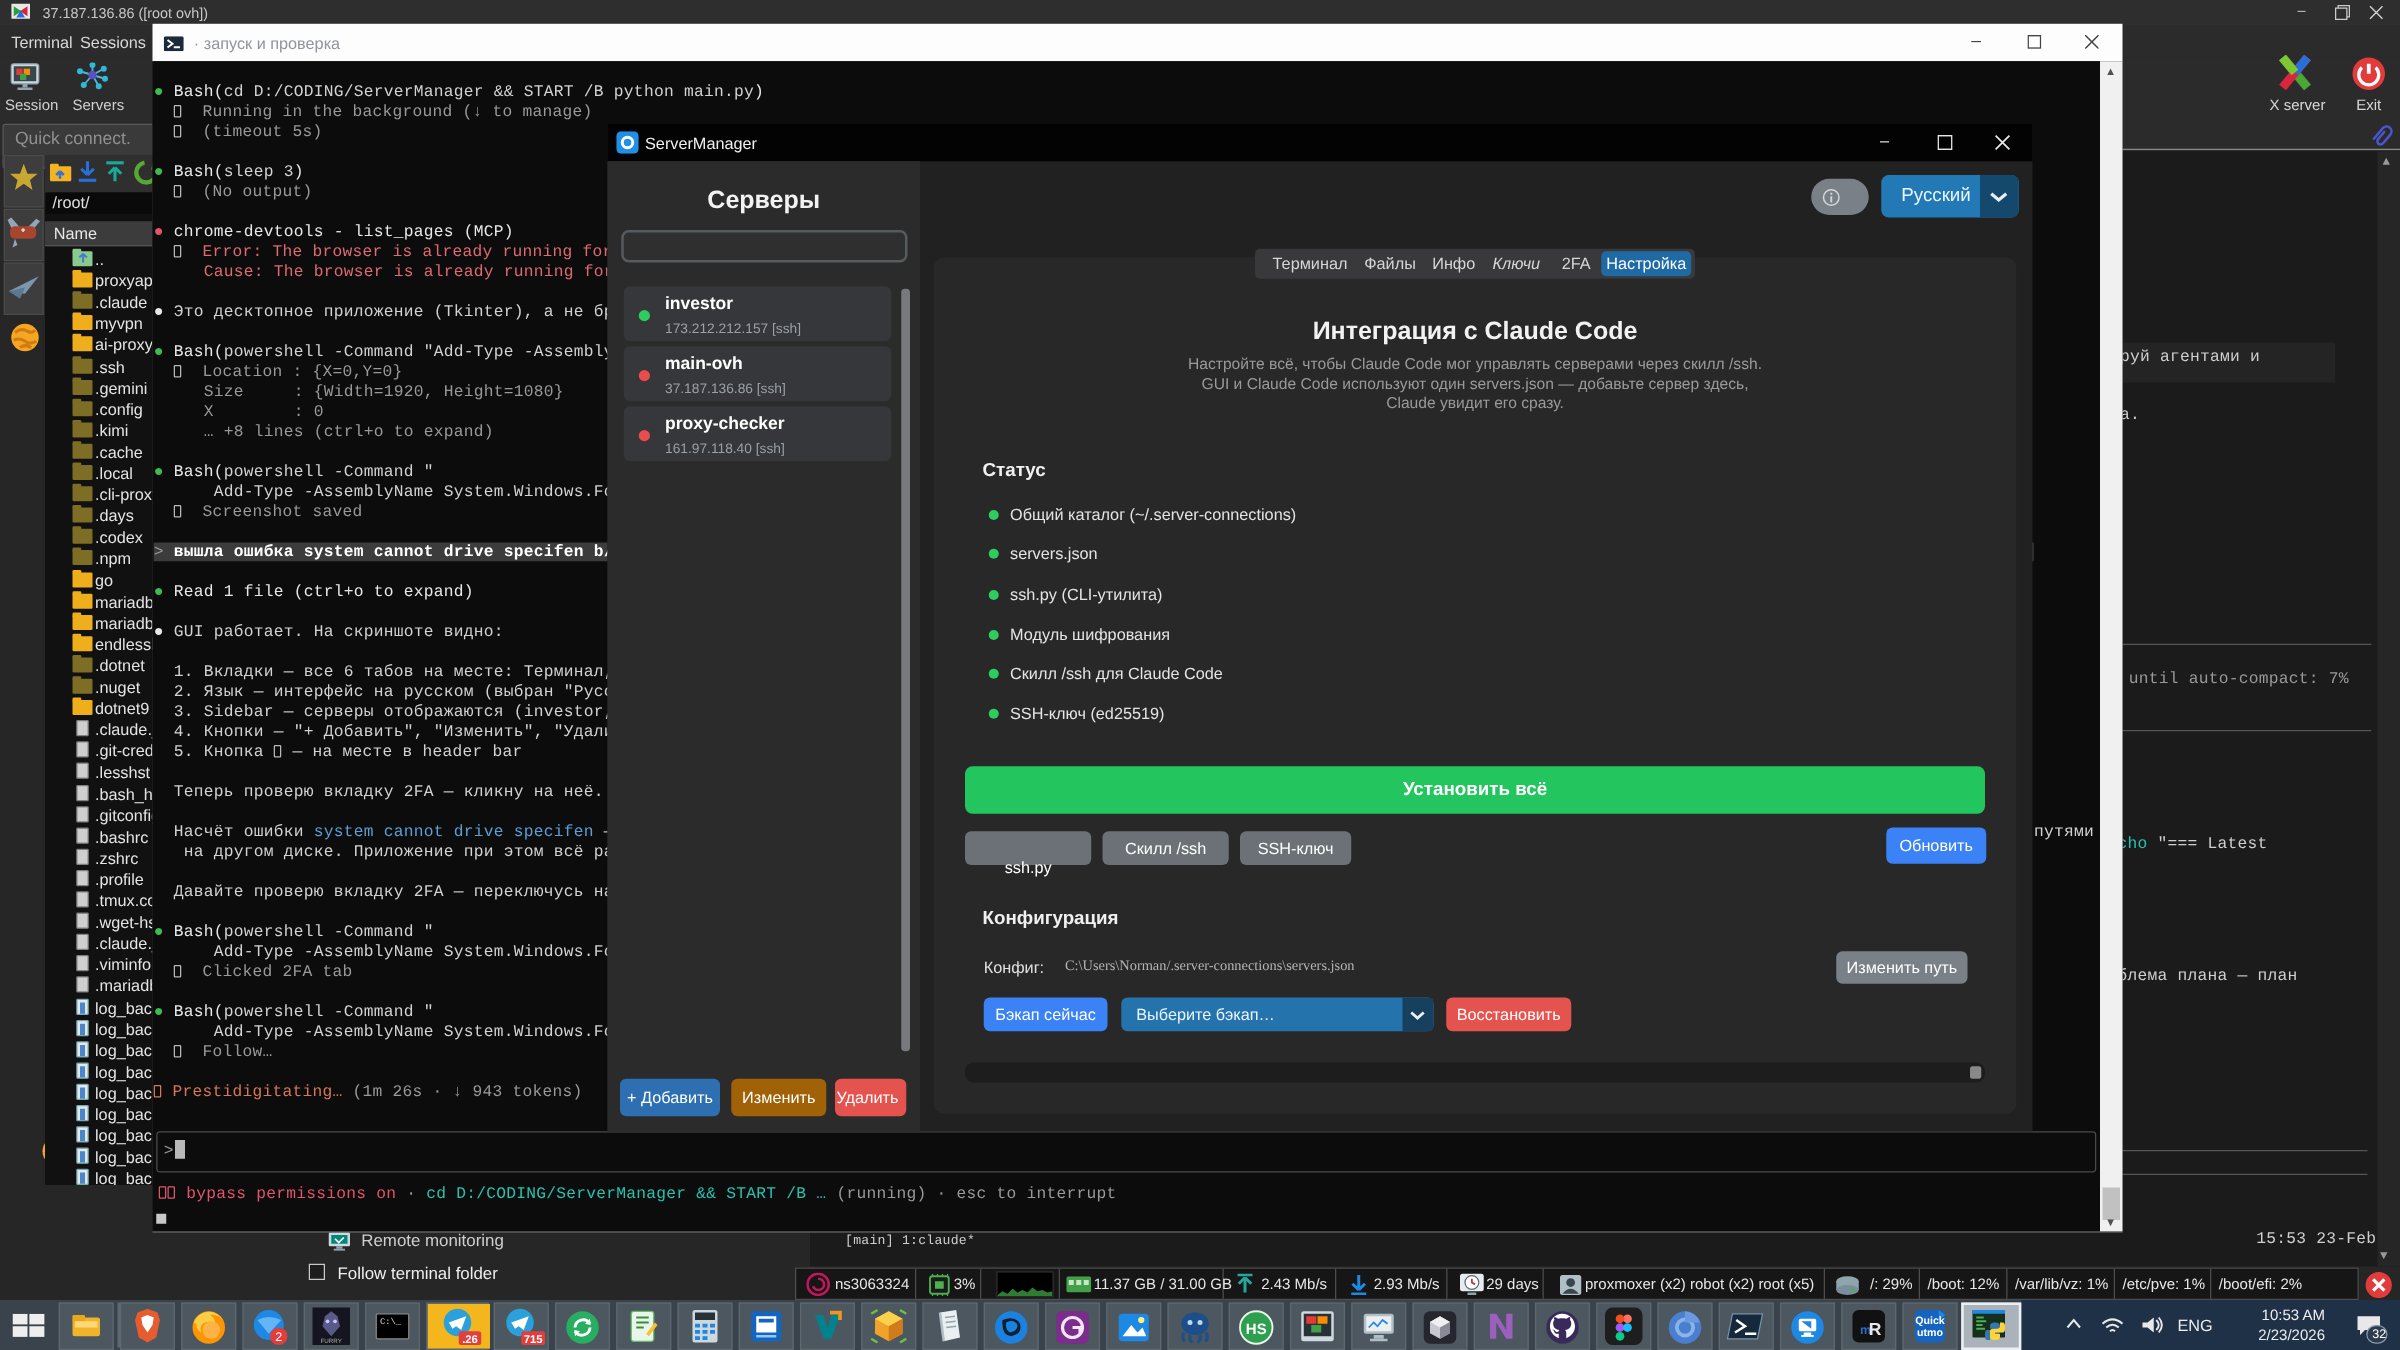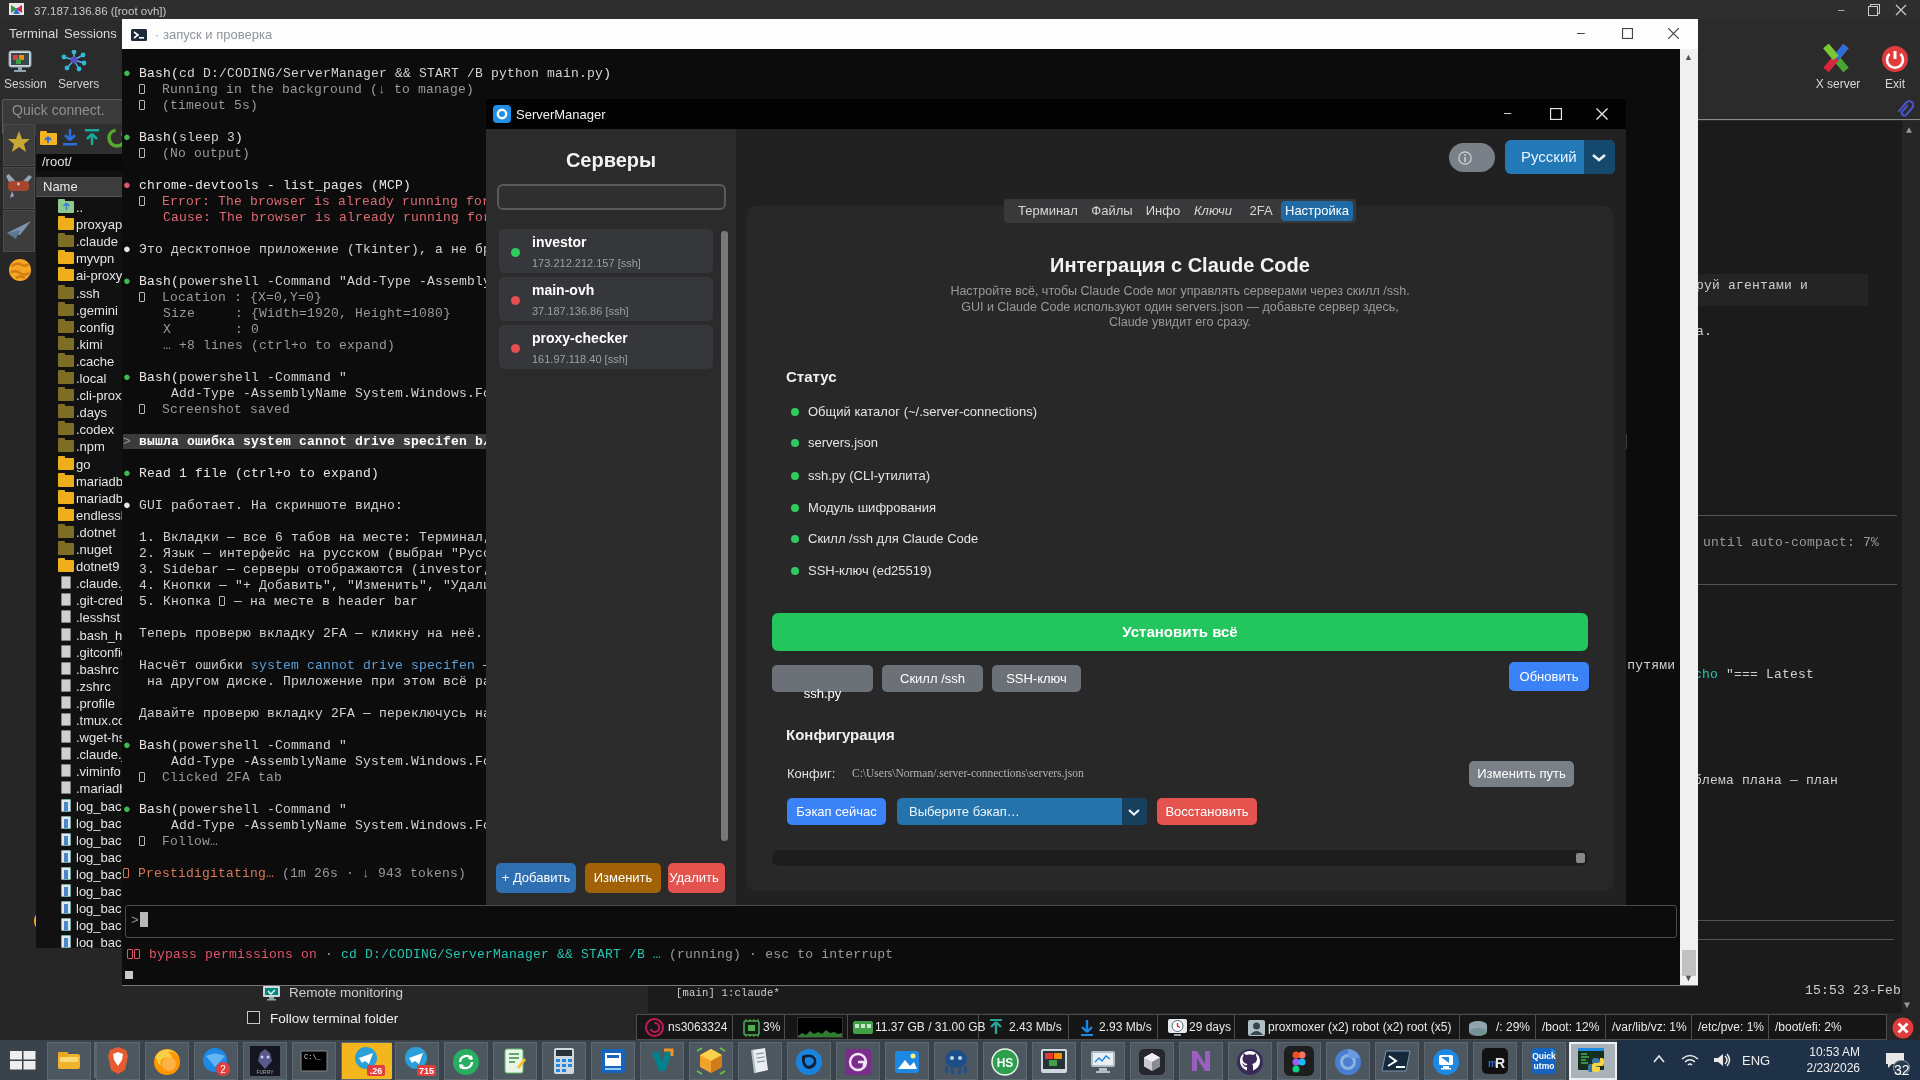--- a/index.html
+++ b/index.html
@@ -666,21 +666,21 @@
       </svg>
 <svg class="abs" style="left:1712px;top:1051px" width="20" height="18">
         <path d="M2 7 L2 11 L6 11 L11 15 L11 3 L6 7 Z" fill="#e8e8e8"></path>
         <path d="M13 5 Q17 9 13 13 M15 3 Q20 9 15 15" stroke="#e8e8e8" stroke-width="1.5" fill="none"></path>
       </svg>
 <div class="abs" style="left:1742px;top:1053px;color:#eee;font-size:13px">ENG</div>
 <div class="abs" style="left:1780px;top:1044px;width:80px;color:#eee;font-size:12px;text-align:right;line-height:16px">10:53 AM<br>2/23/2026</div>
 <svg class="abs" style="left:1884px;top:1051px" width="22" height="18">
         <path d="M2 2 L20 2 L20 13 L8 13 L4 17 L4 13 L2 13 Z" fill="#e8e8e8"></path>
       </svg>
-<div class="abs" style="left:1893px;top:1060px;width:17px;height:15px;background:#2b3b4d;border:1px solid #8899aa;border-radius:8px;color:#fff;font-size:14px;text-align:center;padding-top:1px">32</div>
+<div class="abs" style="left:1893px;top:1060px;width:17px;height:15px;background:#2b3b4d;border:1px solid #8899aa;border-radius:8px;color:#fff;font-size:10px;text-align:right;padding-top:1px">32</div>
 <svg class="abs" style="left:10px;top:1051px" width="26" height="19">
         <rect x="0" y="0" width="12" height="8.5" fill="#eee"></rect>
         <rect x="13.5" y="0" width="12" height="8.5" fill="#eee"></rect>
         <rect x="0" y="10" width="12" height="8.5" fill="#eee"></rect>
         <rect x="13.5" y="10" width="12" height="8.5" fill="#eee"></rect>
       </svg>
 <div class="tbtn" style="left:47px;width:44px"><svg width="42" height="36">
           <rect x="10" y="11" width="22" height="15" rx="2" fill="#f0b42a"></rect>
           <rect x="10" y="9" width="10" height="5" rx="1" fill="#e8a81e"></rect>
           <rect x="12" y="14" width="18" height="5" fill="#fbd978"></rect>

